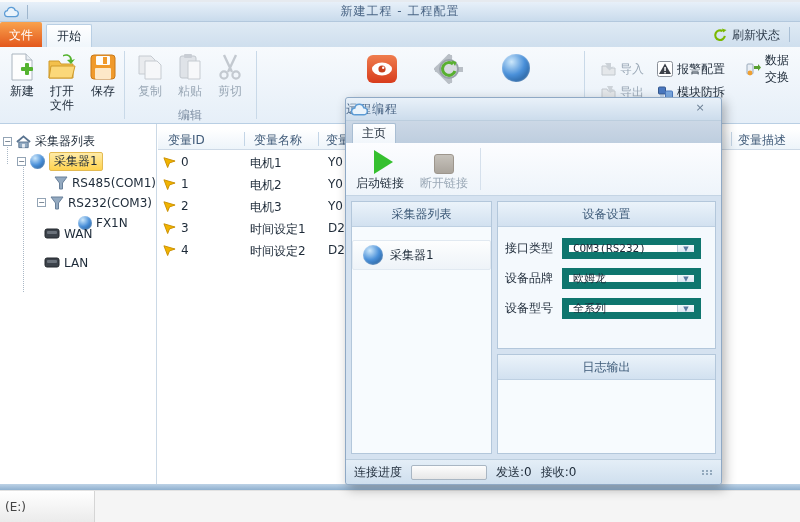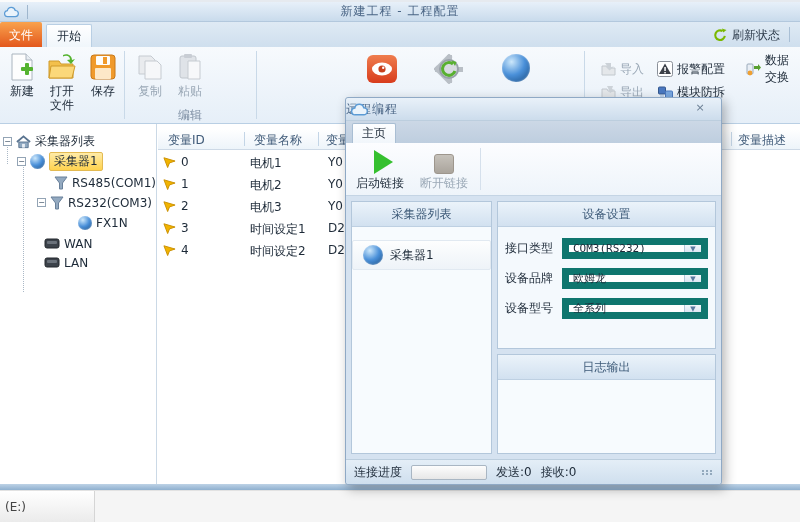--- a/index.html
+++ b/index.html
@@ -68,21 +68,21 @@
   .tool-big{width:64px;display:flex;flex-direction:column;align-items:center;justify-content:flex-end;gap:1px}
   .tline{width:1px;background:#d5e0ec;margin:2px 0 2px 4px}
   .dlg-body{flex:1;display:flex;gap:5px;padding:5px;min-height:0}
   .panel{border:1px solid #b3c7db;background:#f4f9fd;display:flex;flex-direction:column}
   .panel-hd{height:25px;flex:none;background:linear-gradient(#ebf3fa,#d2e1f0);border-bottom:1px solid #bed0e2;display:flex;align-items:center;justify-content:center;color:#3d5a78}
   .p-left{width:141px}
   .rcol{flex:1;display:flex;flex-direction:column;gap:5px;min-width:0}
   .p-dev{height:148px}
   .p-log{flex:1}
   .dev-item{display:flex;align-items:center;gap:7px;margin:13px auto 0;padding:4px 10px;background:linear-gradient(#fdfefe,#eef3f8);border:1px solid #e1e9f1;border-radius:2px}
-  .fields{padding:11px 7px 0 7px}
+  .fields{padding:11px 14px 0 7px}
   .frow{display:flex;align-items:center;margin-bottom:9px}
   .flabel{width:57px;flex:none}
   .combo{flex:1;height:21px;background:#fff;border:7px solid #0f766e;display:flex;align-items:center}
   .combo-val{flex:1;padding:0 4px;white-space:nowrap;overflow:hidden;font-family:"DejaVu Sans Mono","Liberation Mono",monospace;font-size:11px}
   .combo-btn{width:17px;height:100%;border-left:1px solid #b5c8da;background:linear-gradient(#f3f8fc,#dce7f2);display:flex;align-items:center;justify-content:center;color:#5a7aa0;font-size:7px}
   .dlg-status{height:25px;flex:none;background:linear-gradient(#e4eef7,#cfdfee);border-top:1px solid #bccede;display:flex;align-items:center;gap:9px;padding:0 8px;border-radius:0 0 3px 3px}
   .pbar{width:76px;height:15px;border:1px solid #a9b6c3;border-radius:2px;background:linear-gradient(#fdfdfd,#e7e7e7)}
   .grip{margin-left:auto;display:grid;grid-template-columns:repeat(3,3px);grid-gap:1px}
   .grip b{width:2px;height:2px;background:#93a9bd}
 </style>
@@ -169,20 +169,30 @@
     <span class="ic30">
       <svg width="26" height="28" viewBox="0 0 26 28">
           <rect x="3" y="3" width="16" height="22" rx="2" fill="#dfe3e8" stroke="#c0c6cd"></rect>
           <rect x="7" y="1" width="8" height="4" rx="1" fill="#c8cdd4"></rect>
           <path d="M11 8h12v18H11z" fill="#f7f8fa" stroke="#c6cbd1"></path>
         </svg>
     </span>
     <span class="cap">粘贴</span>
   </div>
 
+  <div class="bigbtn disabled" style="left:211px;width:38px">
+    <span class="ic30">
+      <svg width="26" height="28" viewBox="0 0 26 28">
+          <path d="M7 2l8 17M19 2l-8 17" stroke="#c3c9d0" stroke-width="2.4" fill="none"></path>
+          <circle cx="7" cy="22" r="3.6" fill="none" stroke="#c3c9d0" stroke-width="2.2"></circle>
+          <circle cx="19" cy="22" r="3.6" fill="none" stroke="#c3c9d0" stroke-width="2.2"></circle>
+        </svg>
+    </span>
+    <span class="cap">剪切</span>
+  </div>
 
   <div class="grpcap" style="left:131px;width:118px">编辑</div>
 
   <div class="vsep" style="left:256px"></div>
 
 
   <div class="bigbtn" style="left:360px;width:44px;top:8px">
     <span class="i-eye">
       <svg width="24" height="16" viewBox="0 0 24 16">
           <ellipse cx="12" cy="8" rx="10" ry="6.5" fill="#fff"></ellipse>
@@ -300,21 +310,21 @@
         <path d="M1 1h12L8.5 7v6h-3V7z" fill="#93a9c0" stroke="#69809a"></path>
       </svg>
     <span>RS232(COM3)</span>
   </div>
 
   <div class="tree-row" style="left:78px;top:89px">
     <span class="sphere sp14"></span>
     <span>FX1N</span>
   </div>
 
-  <div class="tree-row" style="left:44px;top:110px">
+  <div class="tree-row" style="left:44px;top:100px">
     <svg width="16" height="13" viewBox="0 0 16 13">
         <rect x="1" y="2" width="14" height="9" rx="2" fill="#3c424a" stroke="#23272c"></rect>
         <rect x="3" y="4" width="10" height="3" rx="1" fill="#6b727b"></rect>
       </svg>
     <span>WAN</span>
   </div>
 
   <div class="tree-row" style="left:44px;top:129px">
     <svg width="16" height="13" viewBox="0 0 16 13">
         <rect x="1" y="2" width="14" height="9" rx="2" fill="#3c424a" stroke="#23272c"></rect>

